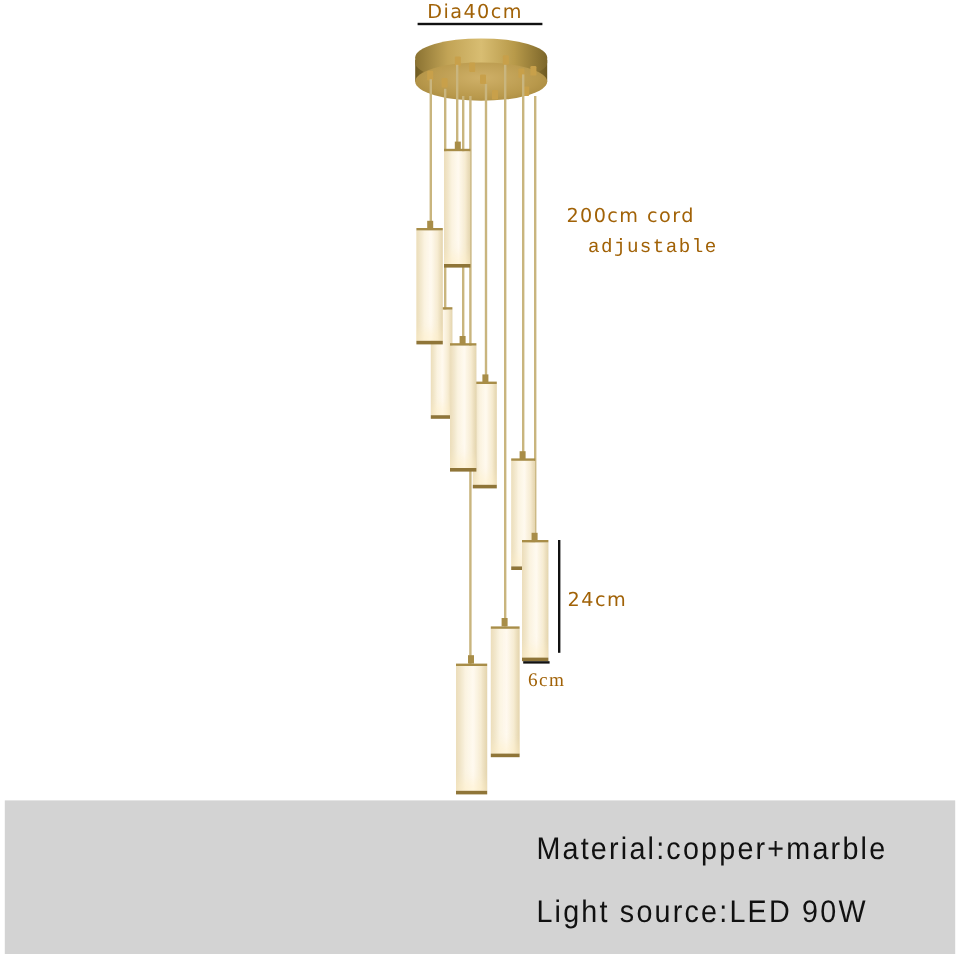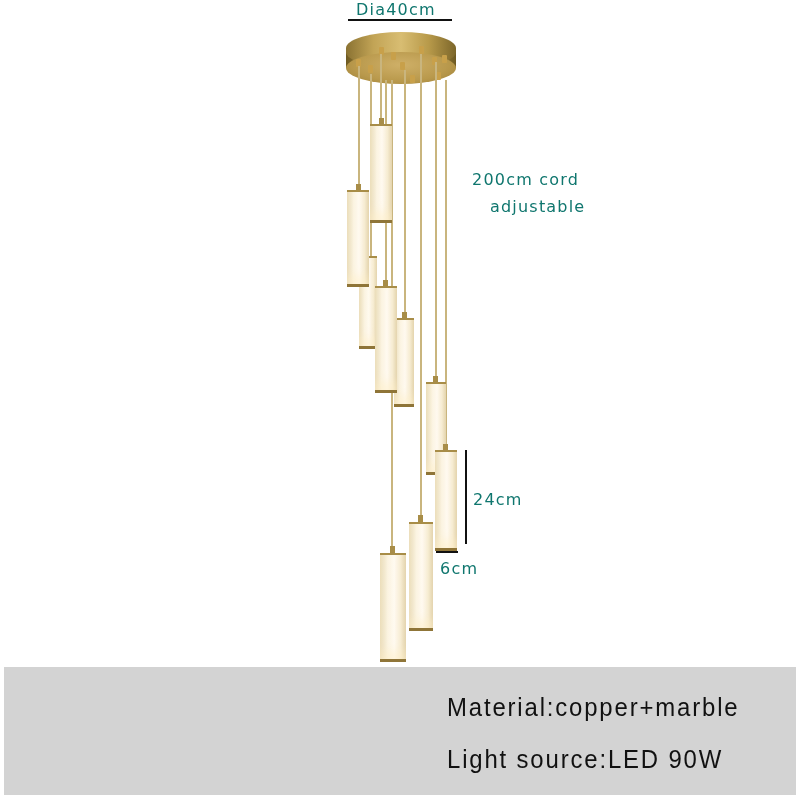--- a/index.html
+++ b/index.html
@@ -3,21 +3,21 @@
   <meta charset="utf-8">
   <style>
     html, body { margin: 0; padding: 0; }
     body {
       width: 800px; height: 800px; background: #ffffff;
       position: relative; overflow: hidden;
       font-family: "Liberation Sans", sans-serif;
     }
     .stage { position: absolute; left: 0; top: 0; width: 800px; height: 800px; }
     .dim-label {
-      position: absolute; color: #0f766e; font-family: "DejaVu Sans", sans-serif;
+      position: absolute; color: #a16207; font-family: "DejaVu Sans", sans-serif;
       font-size: 16px; letter-spacing: 1.2px; white-space: nowrap;
     }
     .dim-line { position: absolute; background: #111; }
     .canopy {
       position: absolute; left: 346px; top: 34px; width: 110px; height: 40px;
       border-radius: 55px / 16px;
       background: linear-gradient(90deg, #8a7232 0%, #c2a456 25%, #d8bd72 50%, #b89a4a 75%, #7c662a 100%);
     }
     .canopy-face {
       position: absolute; left: 346px; top: 52px; width: 110px; height: 32px;
@@ -92,25 +92,25 @@
   <div class="pendant" style="left:426px; top:382px; width:20px; height:88px;"></div>
   <div class="pendant-cap" style="left:433px; top:376px;"></div>
   <div class="pendant" style="left:435px; top:450px; width:22px; height:96px;"></div>
   <div class="pendant-cap" style="left:443px; top:444px;"></div>
   <div class="pendant" style="left:409px; top:522px; width:24px; height:104px;"></div>
   <div class="pendant-cap" style="left:418px; top:515px;"></div>
   <div class="pendant" style="left:380px; top:553px; width:26px; height:104px;"></div>
   <div class="pendant-cap" style="left:390px; top:546px;"></div>
 
   <div class="dim-label" style="left:472px; top:170px;">200cm cord</div>
-  <div class="dim-label" style="left:490px; top:197px;">adjustable</div>
+  <div class="dim-label" style="left:490px; top:197px;font-family:Liberation Mono, monospace;">adjustable</div>
 
   <div class="dim-line" style="left:465px; top:450px; width:1.5px; height:94px;"></div>
   <div class="dim-label" style="left:473px; top:490px;text-align:right;">24cm</div>
 
   <div class="dim-line" style="left:436px; top:551px; width:22px; height:1.5px;"></div>
-  <div class="dim-label" style="left:440px; top:559px;">6cm</div>
+  <div class="dim-label" style="left:440px; top:559px;font-family:Liberation Serif, serif;">6cm</div>
 
   <div class="spec-band">
   </div>
   <div class="spec-line" style="top:692px;">Material:copper+marble</div>
   <div class="spec-line" style="top:744px;">Light source:LED 90W</div>
 </div>
 
 </body></html>

